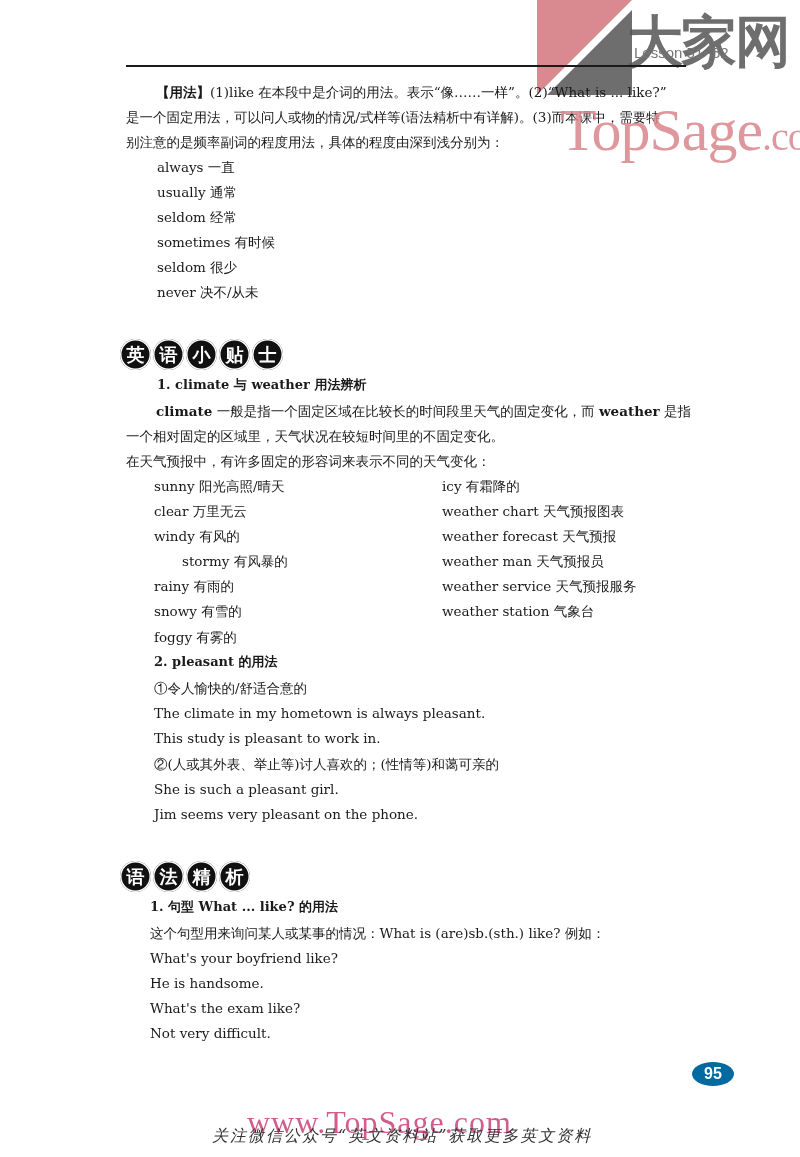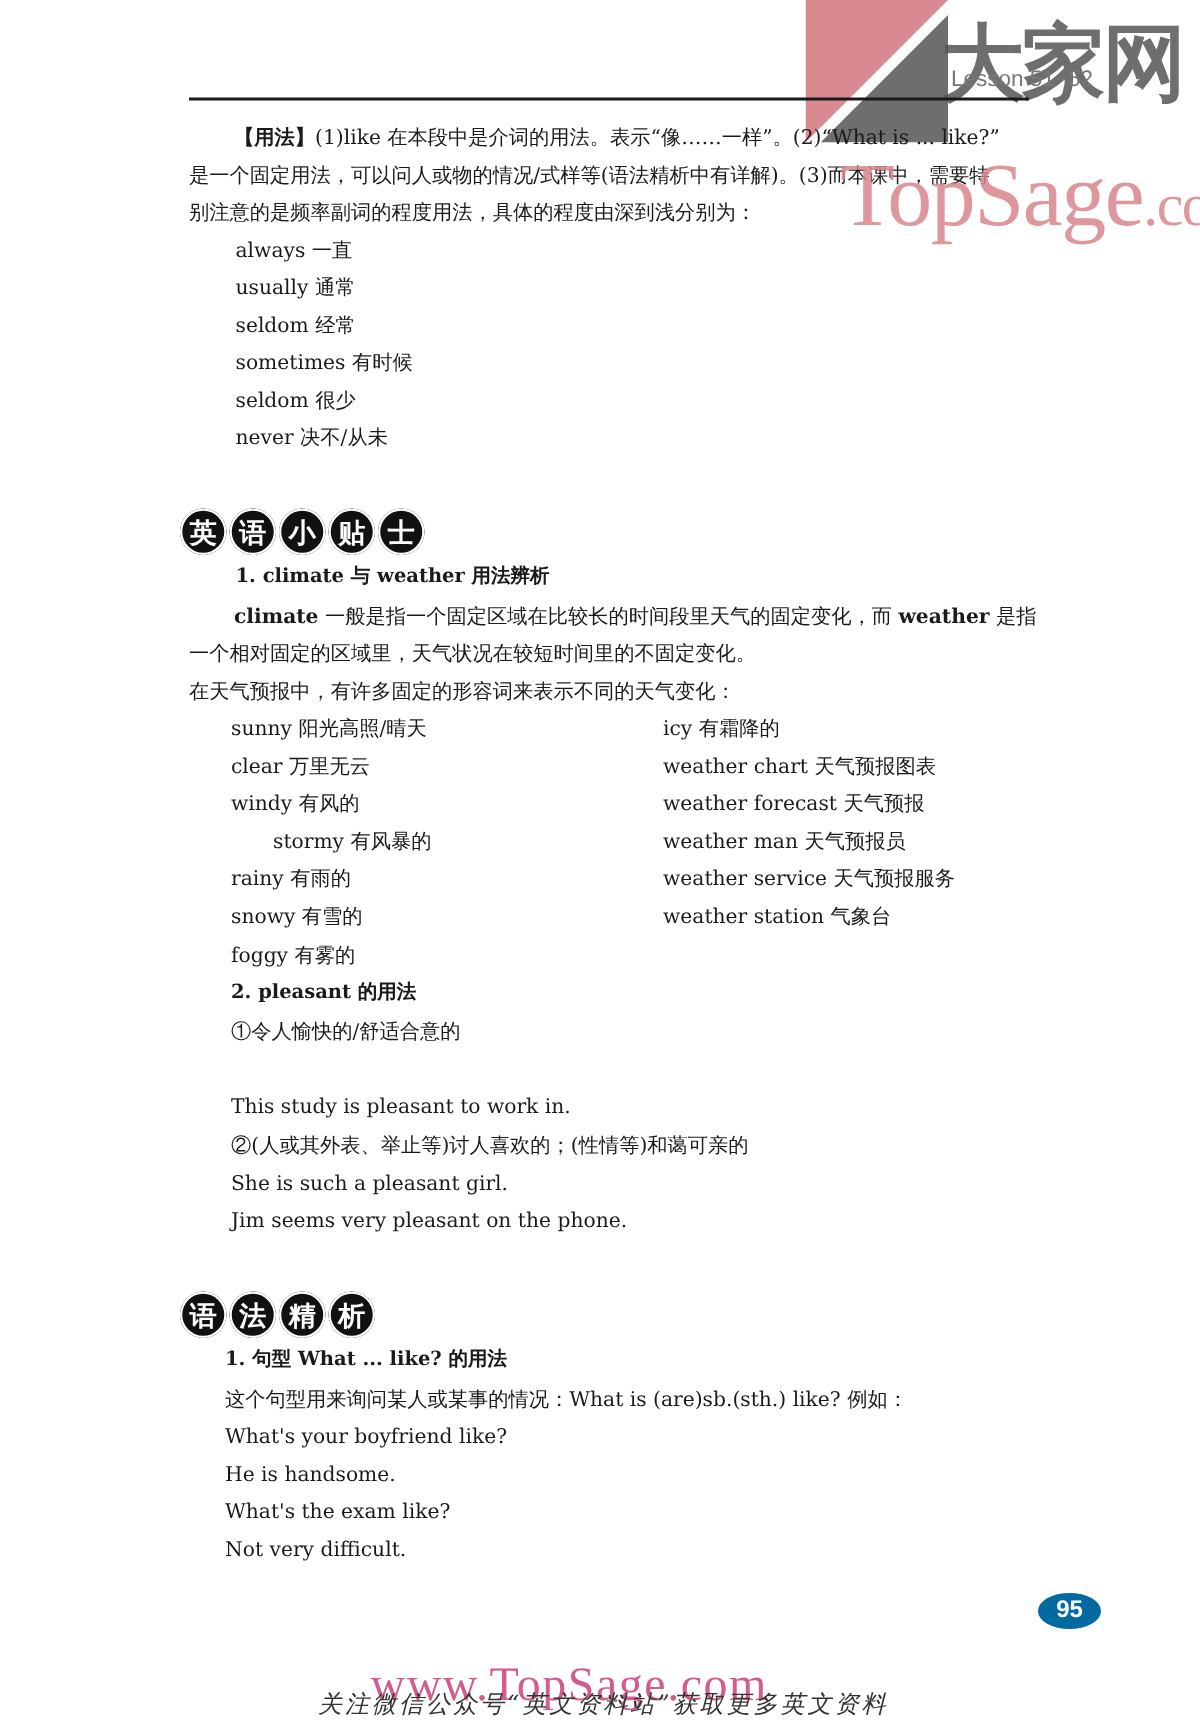--- a/index.html
+++ b/index.html
@@ -94,20 +94,21 @@
 
   <div class="txt" style="left:430px; top:478px;">icy 有霜降的</div>
   <div class="txt" style="left:430px; top:503px;">weather chart 天气预报图表</div>
   <div class="txt" style="left:430px; top:528px;">weather forecast 天气预报</div>
   <div class="txt" style="left:430px; top:553px;">weather man 天气预报员</div>
   <div class="txt" style="left:430px; top:578px;">weather service 天气预报服务</div>
   <div class="txt" style="left:430px; top:603px;">weather station 气象台</div>
 
   <div class="txt bold" style="left:142px; top:654px; font-size:13px;">2. pleasant 的用法</div>
   <div class="txt" style="left:142px; top:680px;">①令人愉快的/舒适合意的</div>
+  <div class="txt" style="left:142px; top:705px;">The climate in my hometown is always pleasant.</div>
   <div class="txt" style="left:142px; top:730px;">This study is pleasant to work in.</div>
   <div class="txt" style="left:142px; top:756px;">②(人或其外表、举止等)讨人喜欢的；(性情等)和蔼可亲的</div>
   <div class="txt" style="left:142px; top:781px;">She is such a pleasant girl.</div>
   <div class="txt" style="left:142px; top:806px;">Jim seems very pleasant on the phone.</div>
 
   <div class="badge-row" style="left:108px; top:861px;">
     <div class="badge">语</div>
     <div class="badge">法</div>
     <div class="badge">精</div>
     <div class="badge">析</div>

